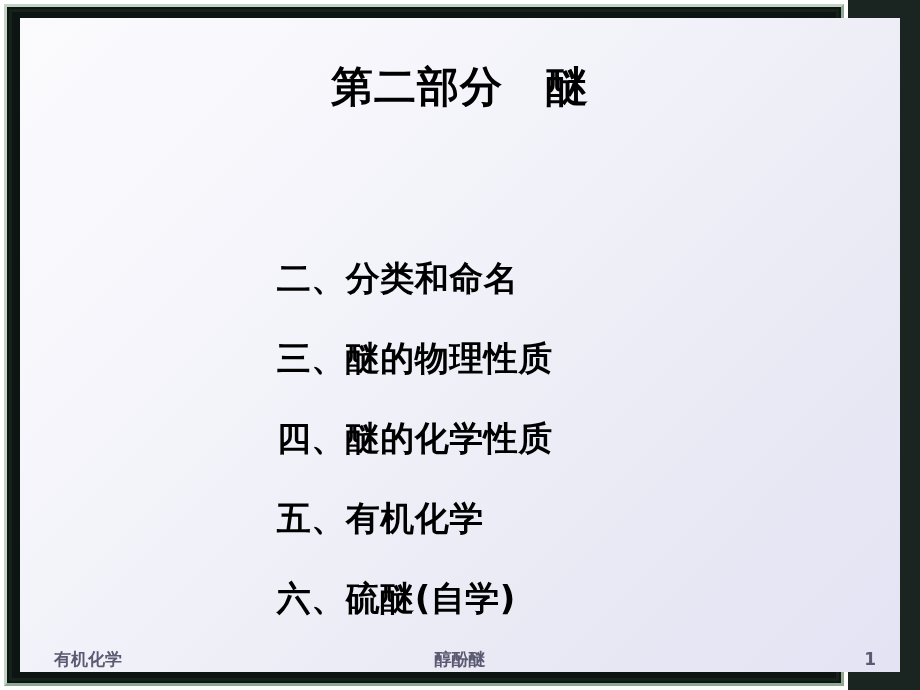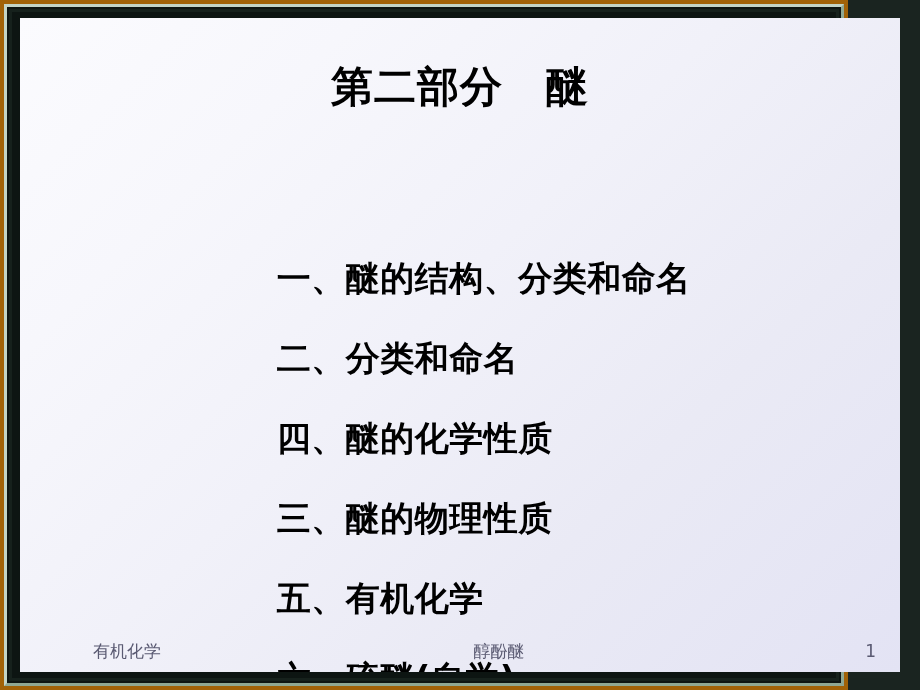--- a/index.html
+++ b/index.html
@@ -14,21 +14,21 @@
     font-family: "DejaVu Sans", "Liberation Sans", sans-serif;
   }
 
   
   .slide-frame {
     position: absolute;
     left: 0; top: 0;
     width: 848px;
     height: 690px;
     box-sizing: border-box;
-    background: #a16207;
+    background: #ffffff;
     padding: 20px;
   }
   .frame-band-light {
     position: absolute;
     left: 4px; top: 4px; right: 4px; bottom: 4px;
     box-sizing: border-box;
     border: 3px solid #c3d4c6;
     border-right-color: #8fa893;
     border-bottom-color: #8fa893;
     background: #0d1512;
@@ -99,55 +99,51 @@
     position: absolute;
     left: 0;
     bottom: 16px;
     width: 880px;
     height: 26px;
   }
   .footer-left,
   .footer-center,
   .footer-right {
     position: absolute;
-    top: 8px;
+    top: 16px;
     font-size: 17px;
-    font-weight: normal;
+    font-weight: bold;
     color: #5a5a72;
     line-height: 26px;
     white-space: pre;
-    margin-left: 39px;
   }
   .footer-left   { left: 34px; }
   .footer-center { left: 0; width: 880px; text-align: center; }
   .footer-right  { right: 24px; text-align: right; }
 </style>
 </head>
 <body>
 
 <div class="slide-frame">
   <div class="frame-band-light"></div>
   <div class="frame-band-dark"></div>
 
   <div class="slide-canvas">
 
     <div class="slide-title">第二部分　醚</div>
 
     <ul class="outline-list">
       <li class="outline-item">
-        <span>一、醚的结构、分类和命名</span>
-      </li>
-      <li class="outline-item">
         <span>二、分类和命名</span>
       </li>
       <li class="outline-item">
-        <span>四、醚的化学性质</span>
+        <span>三、醚的物理性质</span>
       </li>
       <li class="outline-item">
-        <span>三、醚的物理性质</span>
+        <span>四、醚的化学性质</span>
       </li>
       <li class="outline-item">
         <span>五、有机化学</span>
       </li>
       <li class="outline-item">
         <span>六、硫醚(自学)</span>
       </li>
     </ul>
 
     <div class="slide-footer">

